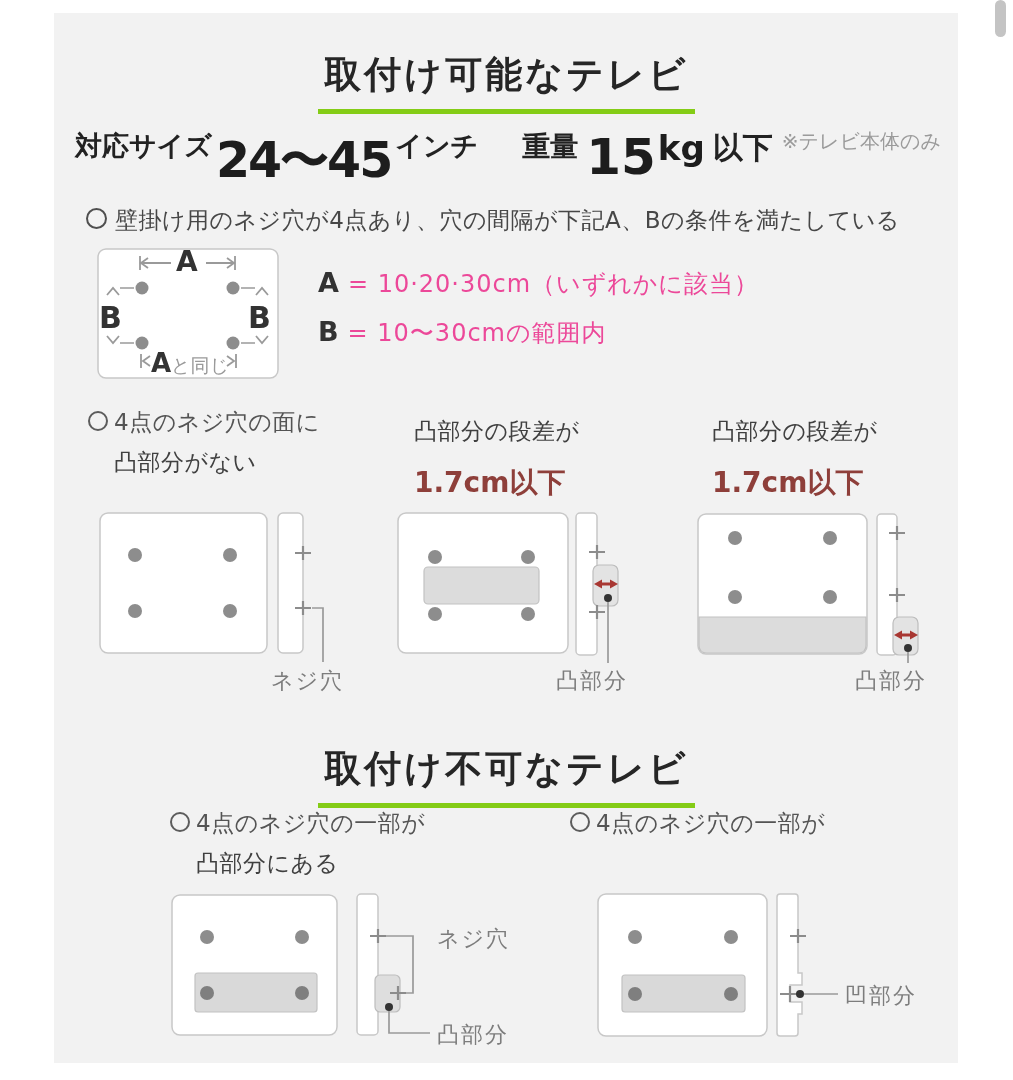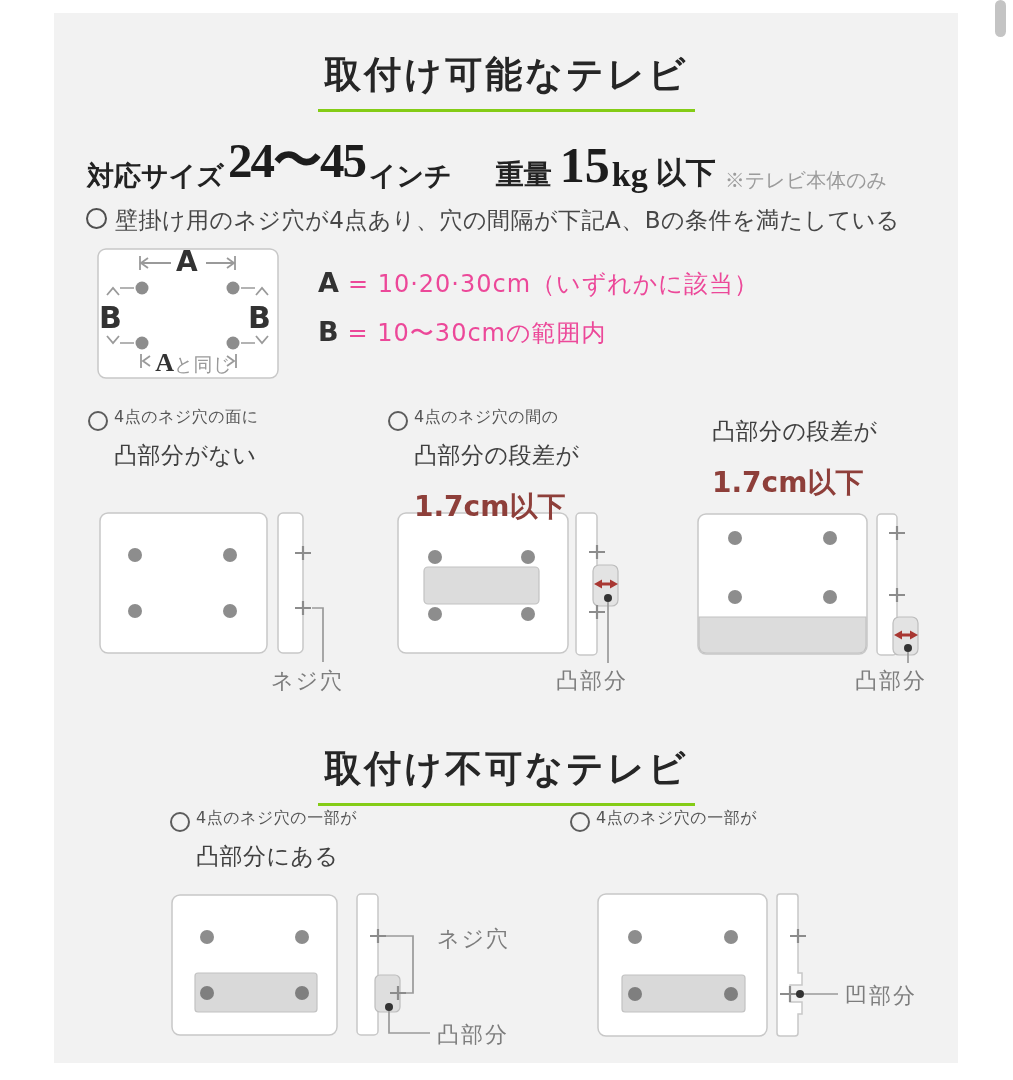--- a/index.html
+++ b/index.html
@@ -5,45 +5,45 @@
   html,body{margin:0;padding:0;background:#ffffff;}
   .page{position:relative;width:1013px;height:1080px;background:#ffffff;overflow:hidden;
         font-family:"DejaVu Sans","Liberation Sans",sans-serif;}
   .panel{position:absolute;left:54px;top:13px;width:904px;height:1050px;background:#f2f2f2;}
   .gfx{position:absolute;left:0;top:0;pointer-events:none;}
   .abs{position:absolute;}
   .scrollbar{position:absolute;left:995px;top:0;width:11px;height:37px;background:#c4c4c4;border-radius:6px;}
 
   .title-wrap{position:absolute;left:0;width:1013px;text-align:center;}
   .title{display:inline-block;font-size:37px;font-weight:700;color:#262626;letter-spacing:3px;
-         border-bottom:3px solid #84cc16;padding:0 6px 9px 6px;}
-
-  .specline{position:absolute;left:87px;top:128px;display:flex;align-items:flex-end;white-space:nowrap;font-family:Liberation Serif, serif;}
+         border-bottom:5px solid #84cc16;padding:0 6px 9px 6px;}
+
+  .specline{position:absolute;left:75px;top:128px;display:flex;align-items:flex-start;white-space:nowrap;}
   .sp-label{font-size:27px;font-weight:700;color:#222;}
   .sp-big{font-size:49px;font-weight:600;color:#1d1d1d;letter-spacing:-2px;margin:0 4px;}
   .sp-unit{font-size:27px;font-weight:700;color:#222;}
   .sp-wlabel{font-size:28px;font-weight:700;color:#222;margin-left:44px;}
   .sp-wbig{font-size:50px;font-weight:600;color:#1d1d1d;margin-left:8px;}
   .sp-kg{font-size:34px;font-weight:600;color:#1d1d1d;margin-left:2px;}
   .sp-suffix{font-size:30px;font-weight:700;color:#222;margin-left:8px;}
   .sp-note{font-size:20px;font-weight:400;color:#9b9b9b;margin-left:9px;}
 
   .bullet-row{position:absolute;display:flex;align-items:flex-start;text-align:right;}
   .circle{flex:0 0 auto;width:17px;height:17px;border:2.5px solid #4f4f4f;border-radius:50%;
           margin:3px 8px 0 0;background:transparent;}
   .bullet-text{font-size:23px;color:#474747;letter-spacing:0.5px;}
 
   .cond{position:absolute;}
-  .cond .l1{display:flex;align-items:flex-start;font-size:16px;color:#545454;letter-spacing:0.5px;}
+  .cond .l1{display:flex;align-items:flex-start;font-size:23px;color:#545454;letter-spacing:0.5px;}
   .cond .circle{width:16px;height:16px;border-width:2px;margin-top:4px;margin-right:6px;border-color:#5c5c5c;}
   .cond .l2{font-size:23px;color:#404040;margin-left:26px;margin-top:9px;letter-spacing:0.5px;}
   .cond .hl{font-size:28px;font-weight:700;color:#8e3f3a;margin-left:26px;margin-top:17px;}
 
   .ab-letter{position:absolute;font-weight:700;color:#333;}
-  .ab-note{position:absolute;left:148px;top:348px;width:84px;text-align:right;white-space:nowrap;font-family:Liberation Serif, serif;}
+  .ab-note{position:absolute;left:148px;top:348px;width:84px;text-align:center;white-space:nowrap;}
   .ab-note .bold{font-size:26px;font-weight:700;color:#333;}
   .ab-note .rest{font-size:19px;color:#9a9a9a;}
 
   .legend{position:absolute;display:flex;align-items:baseline;white-space:nowrap;}
   .legend .lab{font-size:27px;font-weight:700;color:#333;margin-right:9px;}
   .legend .val{font-size:24px;color:#ec4899;letter-spacing:1px;}
 
   .dlabel{position:absolute;font-size:22px;color:#7d7d7d;letter-spacing:2px;white-space:nowrap;}
 </style>
 </head>
@@ -199,24 +199,20 @@
   </div>
 
   <div class="cond" style="left:88px;top:407px;">
     <div class="l1">
         <span class="circle"></span>
         <span>4点のネジ穴の面に</span>
       </div>
     <div class="l2">凸部分がない</div>
   </div>
   <div class="cond" style="left:388px;top:407px;">
-    <div class="l1">
-        <span class="circle"></span>
-        <span>4点のネジ穴の間の</span>
-      </div>
     <div class="l2">凸部分の段差が</div>
     <div class="hl">1.7cm以下</div>
   </div>
   <div class="cond" style="left:686px;top:407px;">
     <div class="l2">凸部分の段差が</div>
     <div class="hl">1.7cm以下</div>
   </div>
 
   <div class="dlabel" style="left:271px;top:666px;">ネジ穴</div>
   <div class="dlabel" style="left:556px;top:666px;">凸部分</div>

